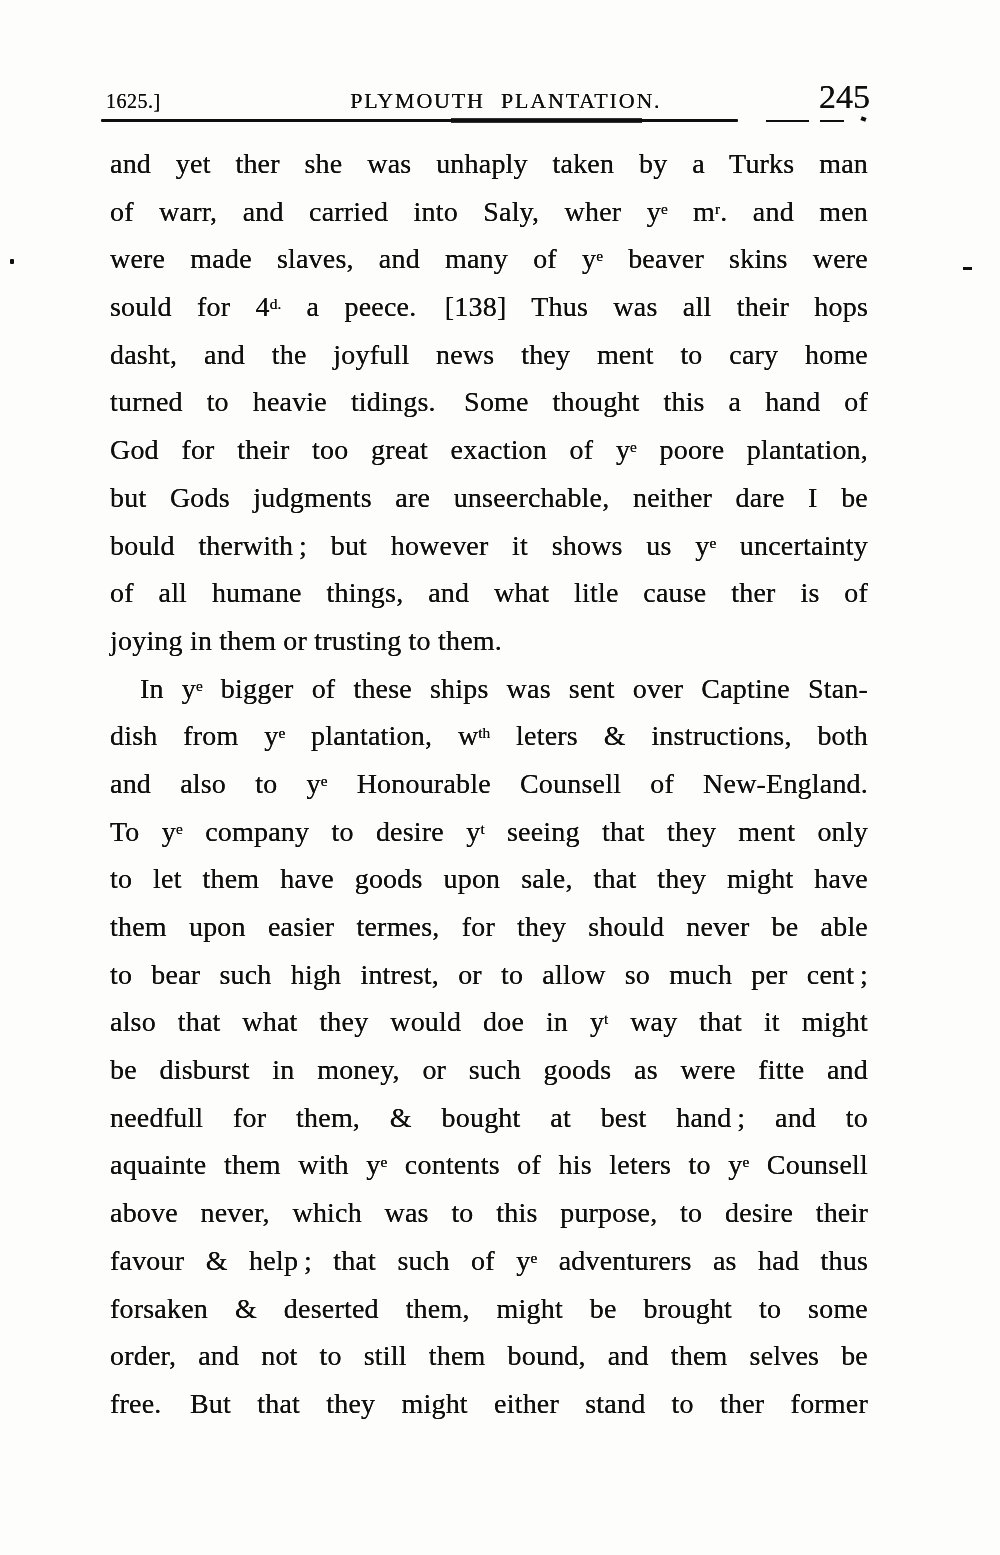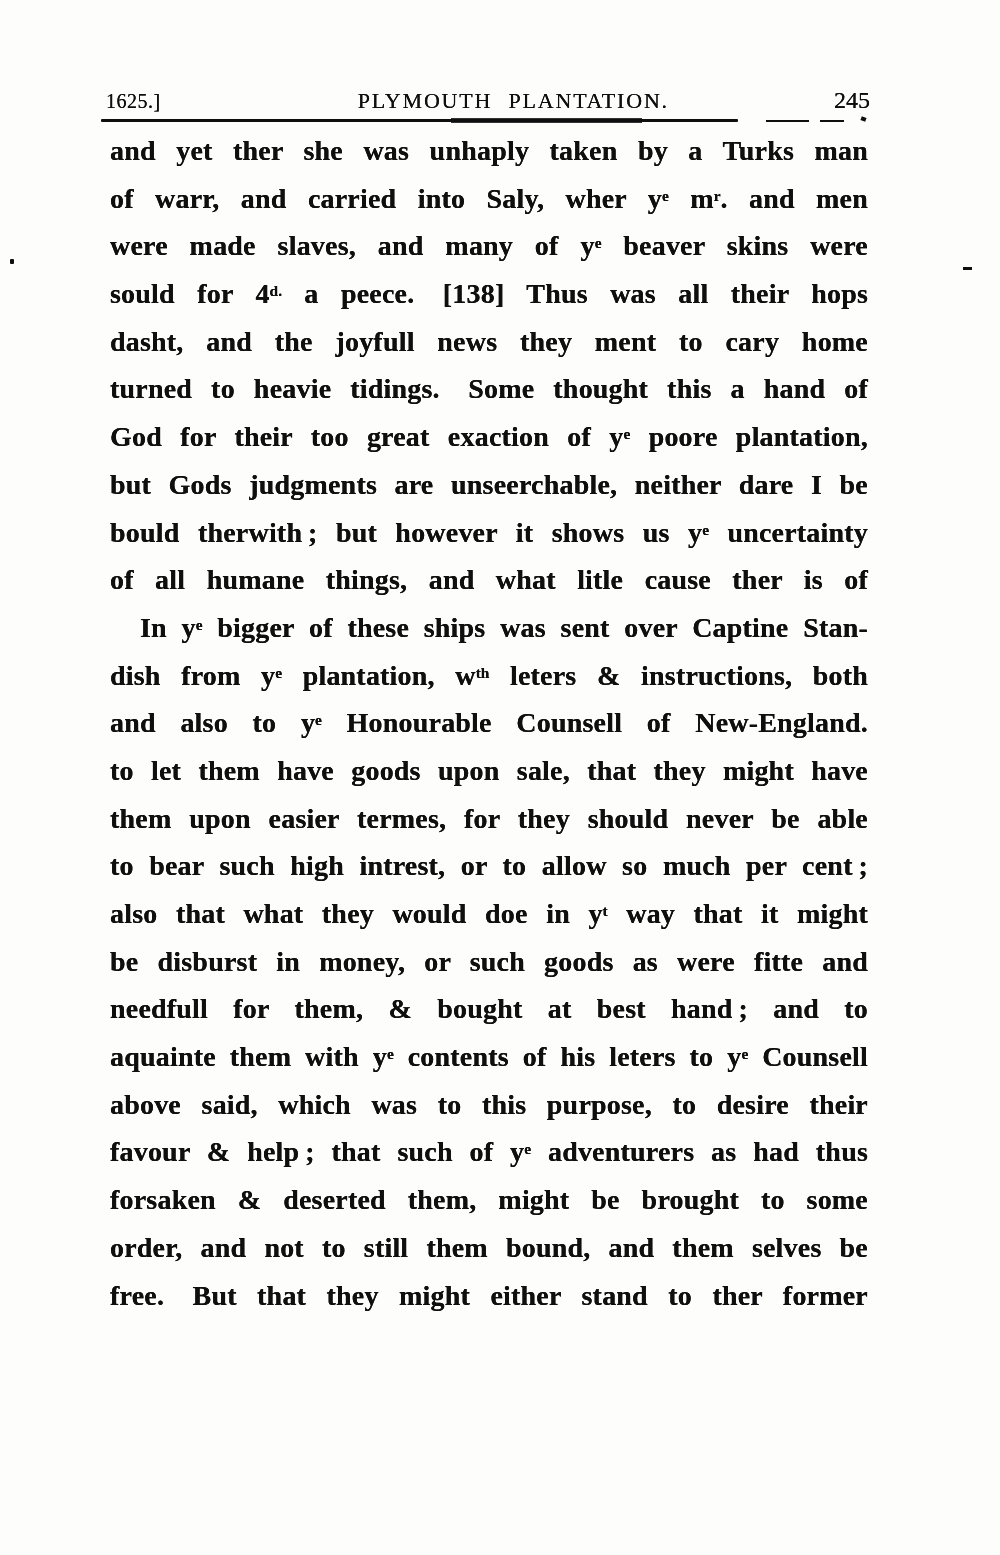--- a/index.html
+++ b/index.html
@@ -16,30 +16,30 @@
   .header-row{
     position:absolute;left:106px;top:60px;width:764px;
     display:flex;align-items:baseline;
     text-shadow:0 0 .6px currentColor;
   }
   .header-year{font-size:20px;line-height:1;letter-spacing:.5px;}
   .header-title{
     flex:1;text-align:center;font-size:22px;line-height:1;
     letter-spacing:1.8px;word-spacing:9px;transform:translateX(16px);margin-top:30px;
   }
-  .header-page{font-size:24px;line-height:1;}
+  .header-page{font-size:34px;line-height:1;}
   
   .rule{position:absolute;background:var(--ink,#0f0f0f);}
   .rule-main{left:101px;top:119px;width:637px;height:3px;border-radius:1px;}
   .rule-main:after{content:"";position:absolute;left:55%;top:-1px;width:30%;height:5px;background:inherit;opacity:.85;}
   .rule-dash1{left:766px;top:120px;width:43px;height:2px;}
   .rule-dash2{left:820px;top:120px;width:24px;height:2px;}
   .rule-speck{left:861px;top:117px;width:5px;height:4px;transform:rotate(20deg);}
   
-  .body-text{position:absolute;left:110px;top:127px;width:758px;font-weight:bold;}
+  .body-text{position:absolute;left:110px;top:140px;width:758px;}
   .line{
     height:47.7px;line-height:47.7px;font-size:28px;
     letter-spacing:.2px;
     text-align:justify;text-align-last:justify;
     text-shadow:0 0 .55px currentColor;
     white-space:normal;
   }
   .line.nojust{text-align-last:left;}
   .line.indent{text-indent:30px;}
   sup.ss{
@@ -71,33 +71,35 @@
         <div class="line">and yet ther she was unhaply taken by a Turks man</div>
         <div class="line">of warr, and carried into Saly, wher y<sup class="ss">e</sup> m<sup class="ss">r</sup>. and men</div>
         <div class="line">were made slaves, and many of y<sup class="ss">e</sup> beaver skins were</div>
         <div class="line">sould for 4<sup class="ss">d.</sup> a peece.  [138] Thus was all their hops</div>
         <div class="line">dasht, and the joyfull news they ment to cary home</div>
         <div class="line">turned to heavie tidings.  Some thought this a hand of</div>
         <div class="line">God for their too great exaction of y<sup class="ss">e</sup> poore plantation,</div>
         <div class="line">but Gods judgments are unseerchable, neither dare I be</div>
         <div class="line">bould therwith ; but however it shows us y<sup class="ss">e</sup> uncertainty</div>
         <div class="line">of all humane things, and what litle cause ther is of</div>
+        <div class="line nojust">joying in them or trusting to them.</div>
       </div>
       <div>
         <div class="line indent">In y<sup class="ss">e</sup> bigger of these ships was sent over Captine Stan-</div>
         <div class="line">dish from y<sup class="ss">e</sup> plantation, w<sup class="ss">th</sup> leters &amp; instructions, both</div>
         <div class="line">and also to y<sup class="ss">e</sup> Honourable Counsell of New-England.</div>
+        <div class="line">To y<sup class="ss">e</sup> company to desire y<sup class="ss">t</sup> seeing that they ment only</div>
         <div class="line">to let them have goods upon sale, that they might have</div>
         <div class="line">them upon easier termes, for they should never be able</div>
         <div class="line">to bear such high intrest, or to allow so much per cent ;</div>
         <div class="line">also that what they would doe in y<sup class="ss">t</sup> way that it might</div>
         <div class="line">be disburst in money, or such goods as were fitte and</div>
         <div class="line">needfull for them, &amp; bought at best hand ; and to</div>
         <div class="line">aquainte them with y<sup class="ss">e</sup> contents of his leters to y<sup class="ss">e</sup> Counsell</div>
-        <div class="line">above said, which was to this purpose, to desire their</div>
+        <div class="line">above never, which was to this purpose, to desire their</div>
         <div class="line">favour &amp; help ; that such of y<sup class="ss">e</sup> adventurers as had thus</div>
         <div class="line">forsaken &amp; deserted them, might be brought to some</div>
         <div class="line">order, and not to still them bound, and them selves be</div>
         <div class="line">free.  But that they might either stand to ther former</div>
       </div>
     </div>
 
   <div class="speck speck-left"></div>
   <div class="speck speck-right"></div>
 

